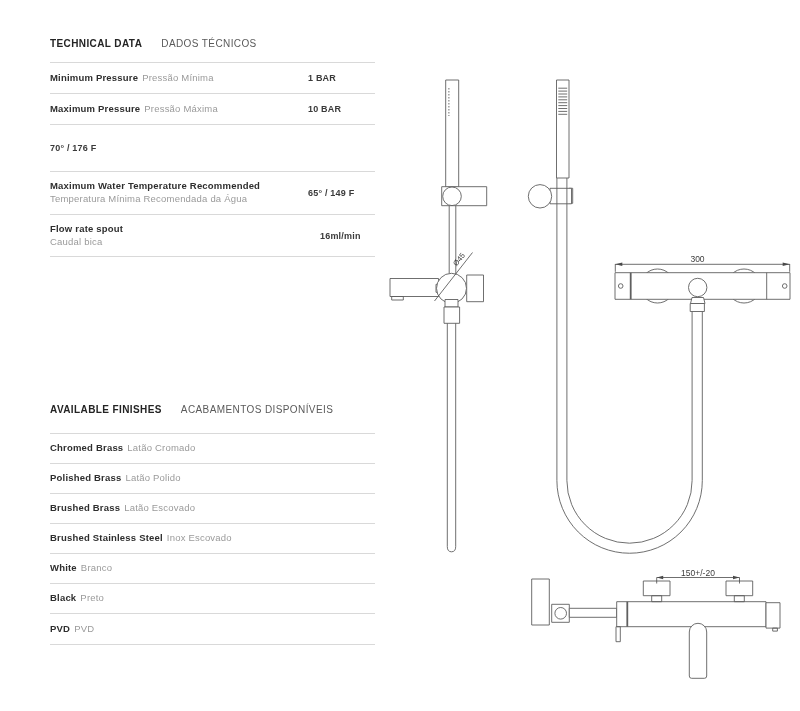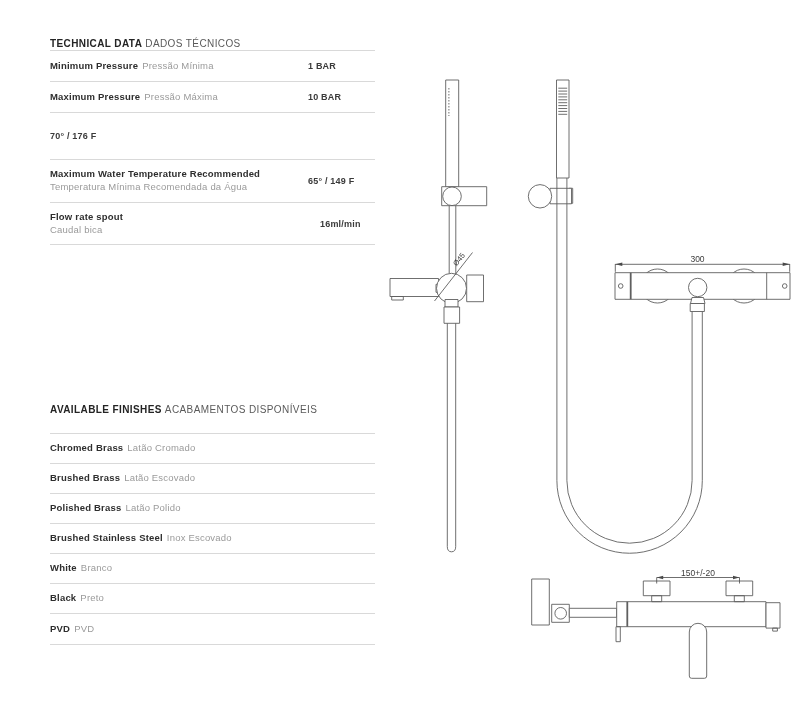--- a/index.html
+++ b/index.html
@@ -4,26 +4,26 @@
 <style>
   * { margin:0; padding:0; box-sizing:border-box; }
   html,body { background:#ffffff; }
   body { font-family:"Liberation Sans","DejaVu Sans",sans-serif; }
   .page {
     position:relative; width:800px; height:711px; background:#fff; overflow:hidden;
   }
   
   .sec-header { position:absolute; left:50px; font-size:10px; letter-spacing:0.4px; white-space:nowrap; }
   .hdr-en { font-weight:bold; color:#242424; }
-  .hdr-pt { color:#5a5a5a; margin-left:3px; }
+  .hdr-pt { color:#5a5a5a; margin-left:19px; }
   .tech-header { top:38px; }
   .fin-header { top:404px; }
   
   .tbl { position:absolute; left:50px; width:325px; }
-  .tech-table { top:50px; }
+  .tech-table { top:62px; }
   .fin-table { top:433px; }
   .row { display:flex; align-items:center; border-top:1px solid #d9d9d9; }
   .tbl .row:last-child { border-bottom:1px solid #d9d9d9;gap:12px; }
   .row-label { width:258px; padding-right:8px; font-size:9.5px; letter-spacing:0.2px; line-height:1.35; }
   .row-en { font-weight:bold; color:#2e2e2e; }
   .row-pt { color:#9a9a9a; margin-left:4px; }
   .row.two .row-pt { display:block; margin-left:0; }
   .row-value { flex:1; font-size:9px; font-weight:bold; color:#3a3a3a; letter-spacing:0.2px; white-space:nowrap; }
   .tech-table .row:nth-child(1), .tech-table .row:nth-child(2) { height:31px; }
   .tech-table .row:nth-child(3) { height:47px; }
@@ -75,24 +75,24 @@
 
   <div class="sec-header fin-header">
     <span class="hdr-en">AVAILABLE FINISHES</span><span class="hdr-pt">ACABAMENTOS DISPONÍVEIS</span>
   </div>
 
   <div class="tbl fin-table">
     <div class="row">
       <div class="row-label"><span class="row-en">Chromed Brass</span><span class="row-pt">Latão Cromado</span></div>
     </div>
     <div class="row">
+      <div class="row-label"><span class="row-en">Polished Brass</span><span class="row-pt">Latão Polido</span></div>
+    </div>
+    <div class="row">
       <div class="row-label"><span class="row-en">Brushed Brass</span><span class="row-pt">Latão Escovado</span></div>
-    </div>
-    <div class="row">
-      <div class="row-label"><span class="row-en">Polished Brass</span><span class="row-pt">Latão Polido</span></div>
     </div>
     <div class="row">
       <div class="row-label"><span class="row-en">Brushed Stainless Steel</span><span class="row-pt">Inox Escovado</span></div>
     </div>
     <div class="row">
       <div class="row-label"><span class="row-en">White</span><span class="row-pt">Branco</span></div>
     </div>
     <div class="row">
       <div class="row-label"><span class="row-en">Black</span><span class="row-pt">Preto</span></div>
     </div>

